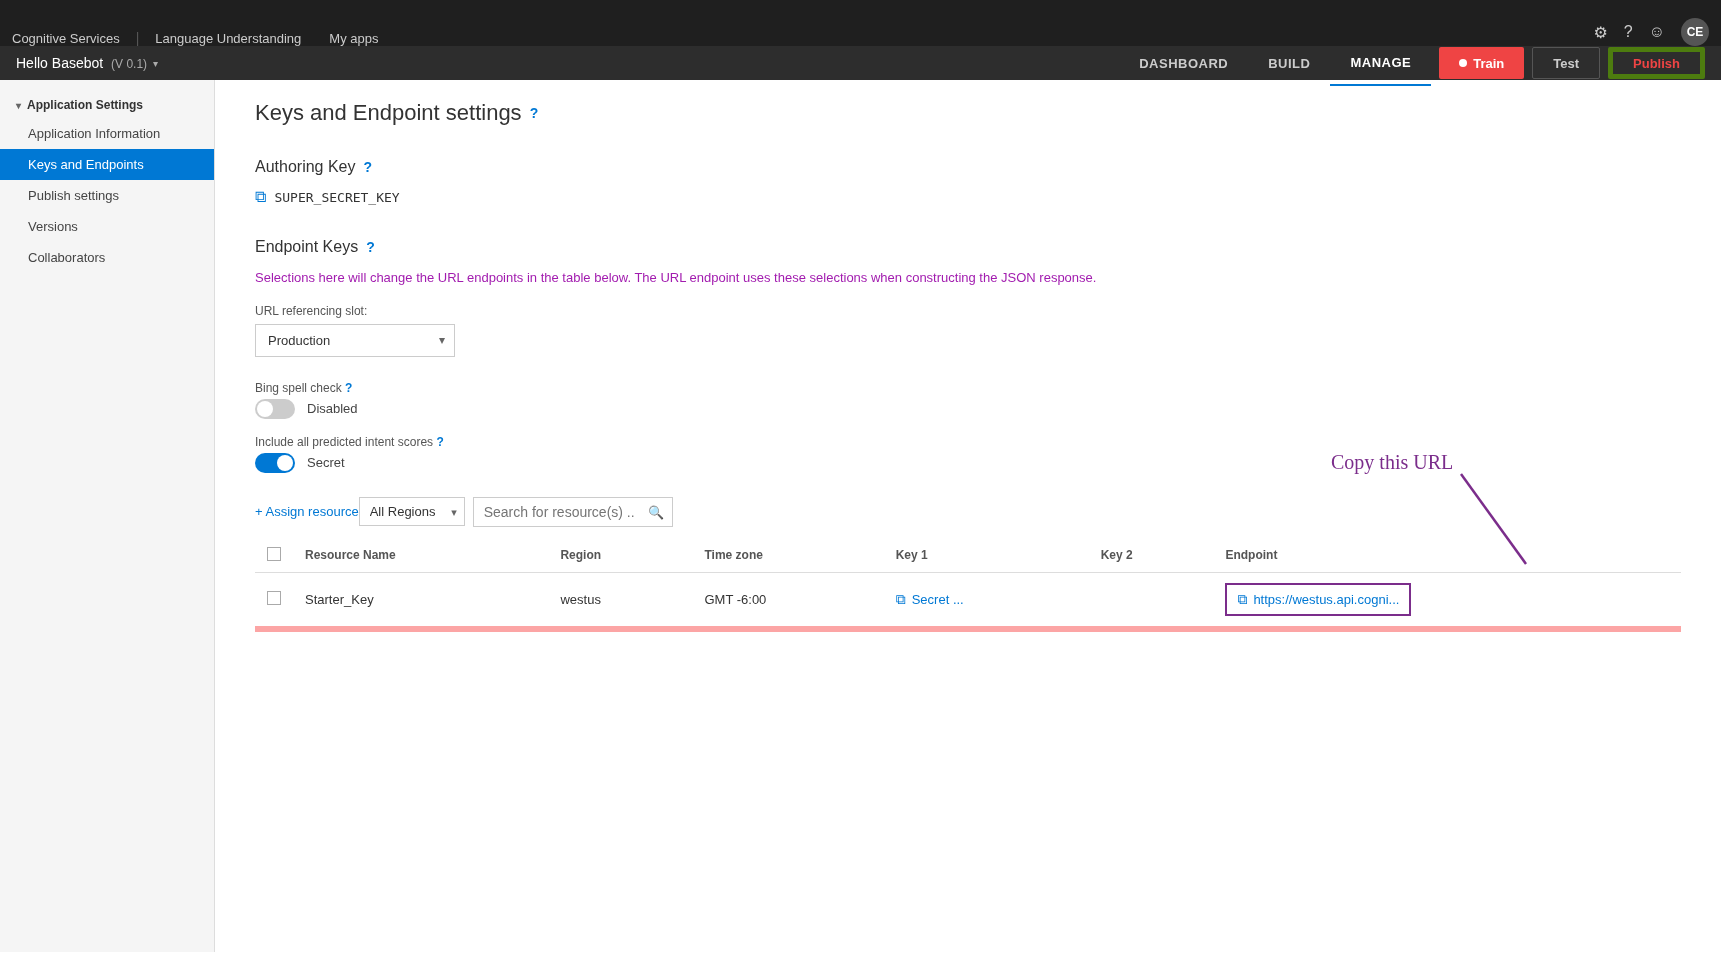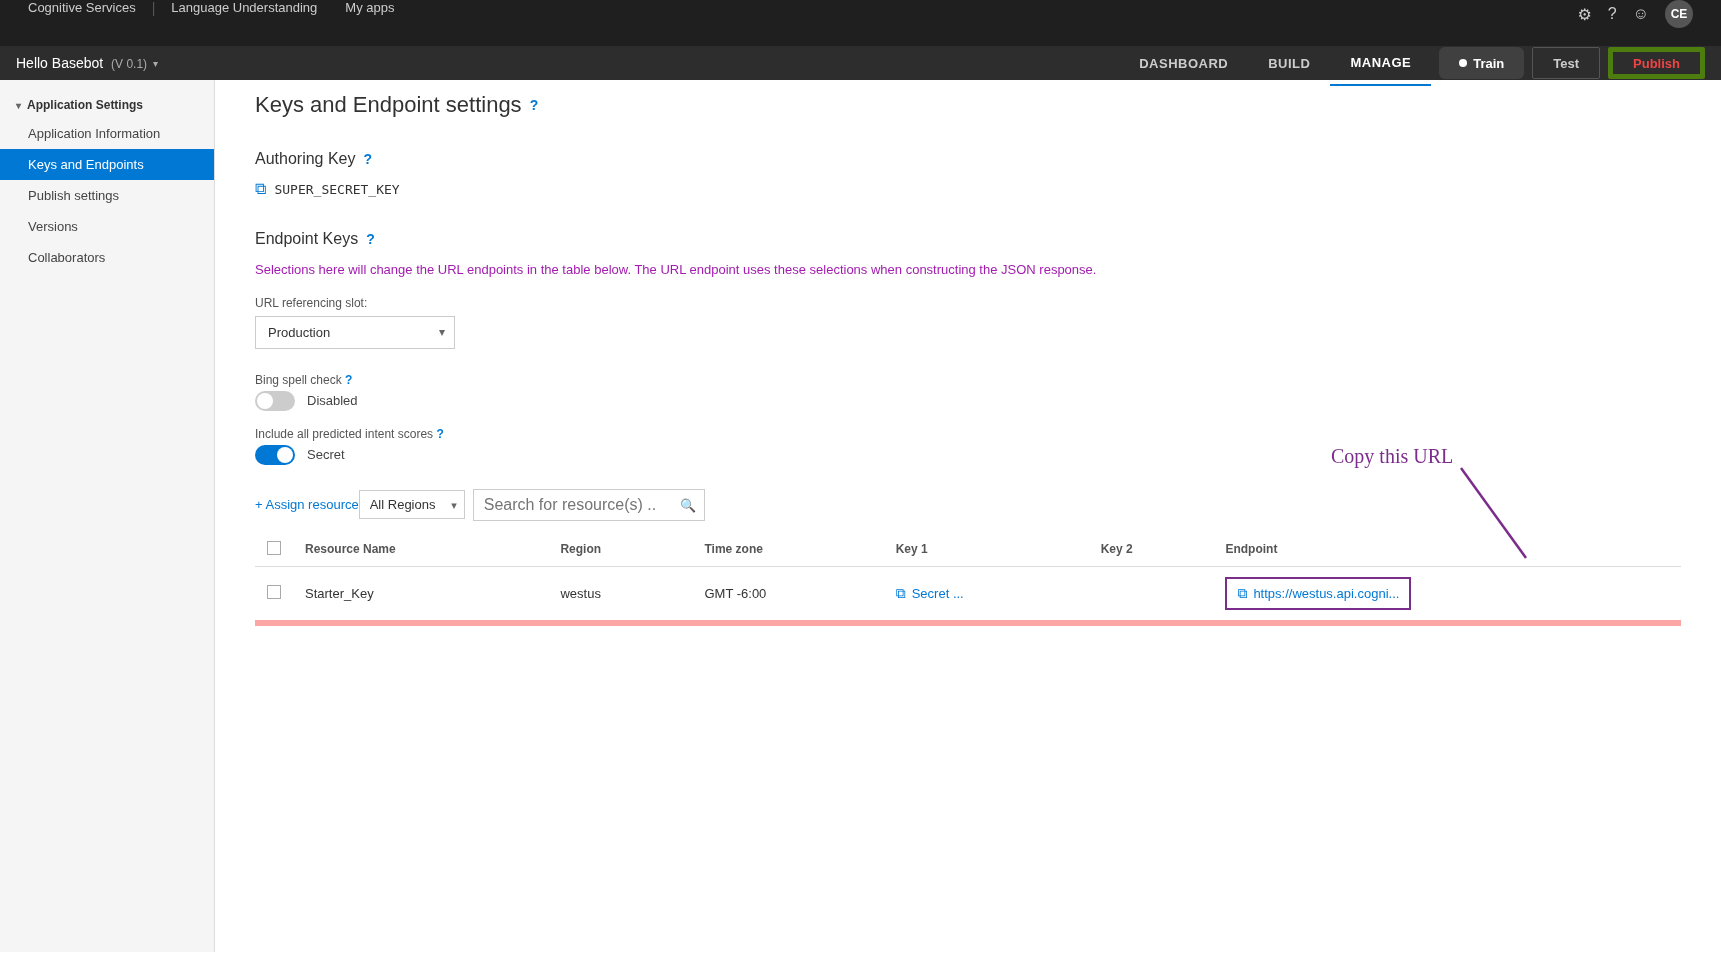--- a/index.html
+++ b/index.html
@@ -4,22 +4,22 @@
   <style>
     * { box-sizing: border-box; margin: 0; padding: 0; }
     body { font-family: 'Segoe UI', Tahoma, Geneva, Verdana, sans-serif; font-size: 14px; background: #fff; color: #333; height: 964px; overflow: hidden; }
 
     
     .top-nav {
       background: #1f1f1f;
       color: #fff;
       height: 46px;
       display: flex;
-      align-items: flex-start;
-      padding: 0 28px;
+      align-items: flex-end;
+      padding: 0 12px;
       gap: 12px;
     }
     .top-nav .brand { font-size: 13px; color: #ccc; }
     .top-nav .separator { color: #555; margin: 0 4px; }
     .top-nav .service-name { font-size: 13px; color: #ccc; }
     .top-nav .my-apps { font-size: 13px; color: #ccc; margin-left: 16px; cursor: pointer; }
     .top-nav-right { margin-left: auto; display: flex; align-items: center; gap: 16px; }
     .top-nav-right .icon-btn { color: #ccc; cursor: pointer; font-size: 16px; }
     .avatar { background: #555; color: #fff; width: 28px; height: 28px; border-radius: 50%; display: flex; align-items: center; justify-content: center; font-size: 12px; font-weight: bold; }
 
@@ -58,26 +58,25 @@
       height: 32px;
       padding: 0 20px;
       border-radius: 2px;
       font-size: 13px;
       font-weight: 600;
       cursor: pointer;
       border: none;
       margin-left: 8px;
     }
     .nav-btn.train {
-      background: #404040;
+      background: #ef4444;
       color: #fff;
       display: flex;
       align-items: center;
       gap: 6px;
-      border-radius: 6px;
     }
     .nav-btn.train .dot { width: 8px; height: 8px; background: #fff; border-radius: 50%; }
     .nav-btn.test {
       background: transparent;
       color: #ccc;
       border: 1px solid #555;
     }
     .nav-btn.publish {
       background: transparent;
       color: #ef4444;
@@ -113,21 +112,21 @@
       cursor: pointer;
     }
     .sidebar-item.active {
       background: #0078d4;
       color: #fff;
     }
 
     
     .main-content {
       flex: 1;
-      padding: 12px 40px;
+      padding: 20px 40px;
       overflow-y: auto;
     }
 
     .page-title {
       font-size: 22px;
       font-weight: 300;
       color: #333;
       margin-bottom: 32px;
       display: flex;
       align-items: center;
@@ -252,22 +251,22 @@
       font-size: 13px;
       cursor: pointer;
       color: #333;
       position: relative;
     }
     .region-select-wrap { position: relative; display: inline-block; }
     .region-arrow { position: absolute; right: 8px; top: 50%; transform: translateY(-50%); font-size: 11px; color: #666; pointer-events: none; }
     .search-box {
       border: 1px solid #ccc;
       padding: 6px 28px 6px 10px;
-      font-size: 16px;
-      width: 232px;
+      font-size: 14px;
+      width: 200px;
       color: #999;
       position: relative;
     }
     .search-wrap { position: relative; display: inline-block; }
     .search-icon-inside { position: absolute; right: 8px; top: 50%; transform: translateY(-50%); color: #666; font-size: 13px; }
 
     table { width: 100%; border-collapse: collapse; }
     thead th {
       text-align: left;
       font-size: 12px;

